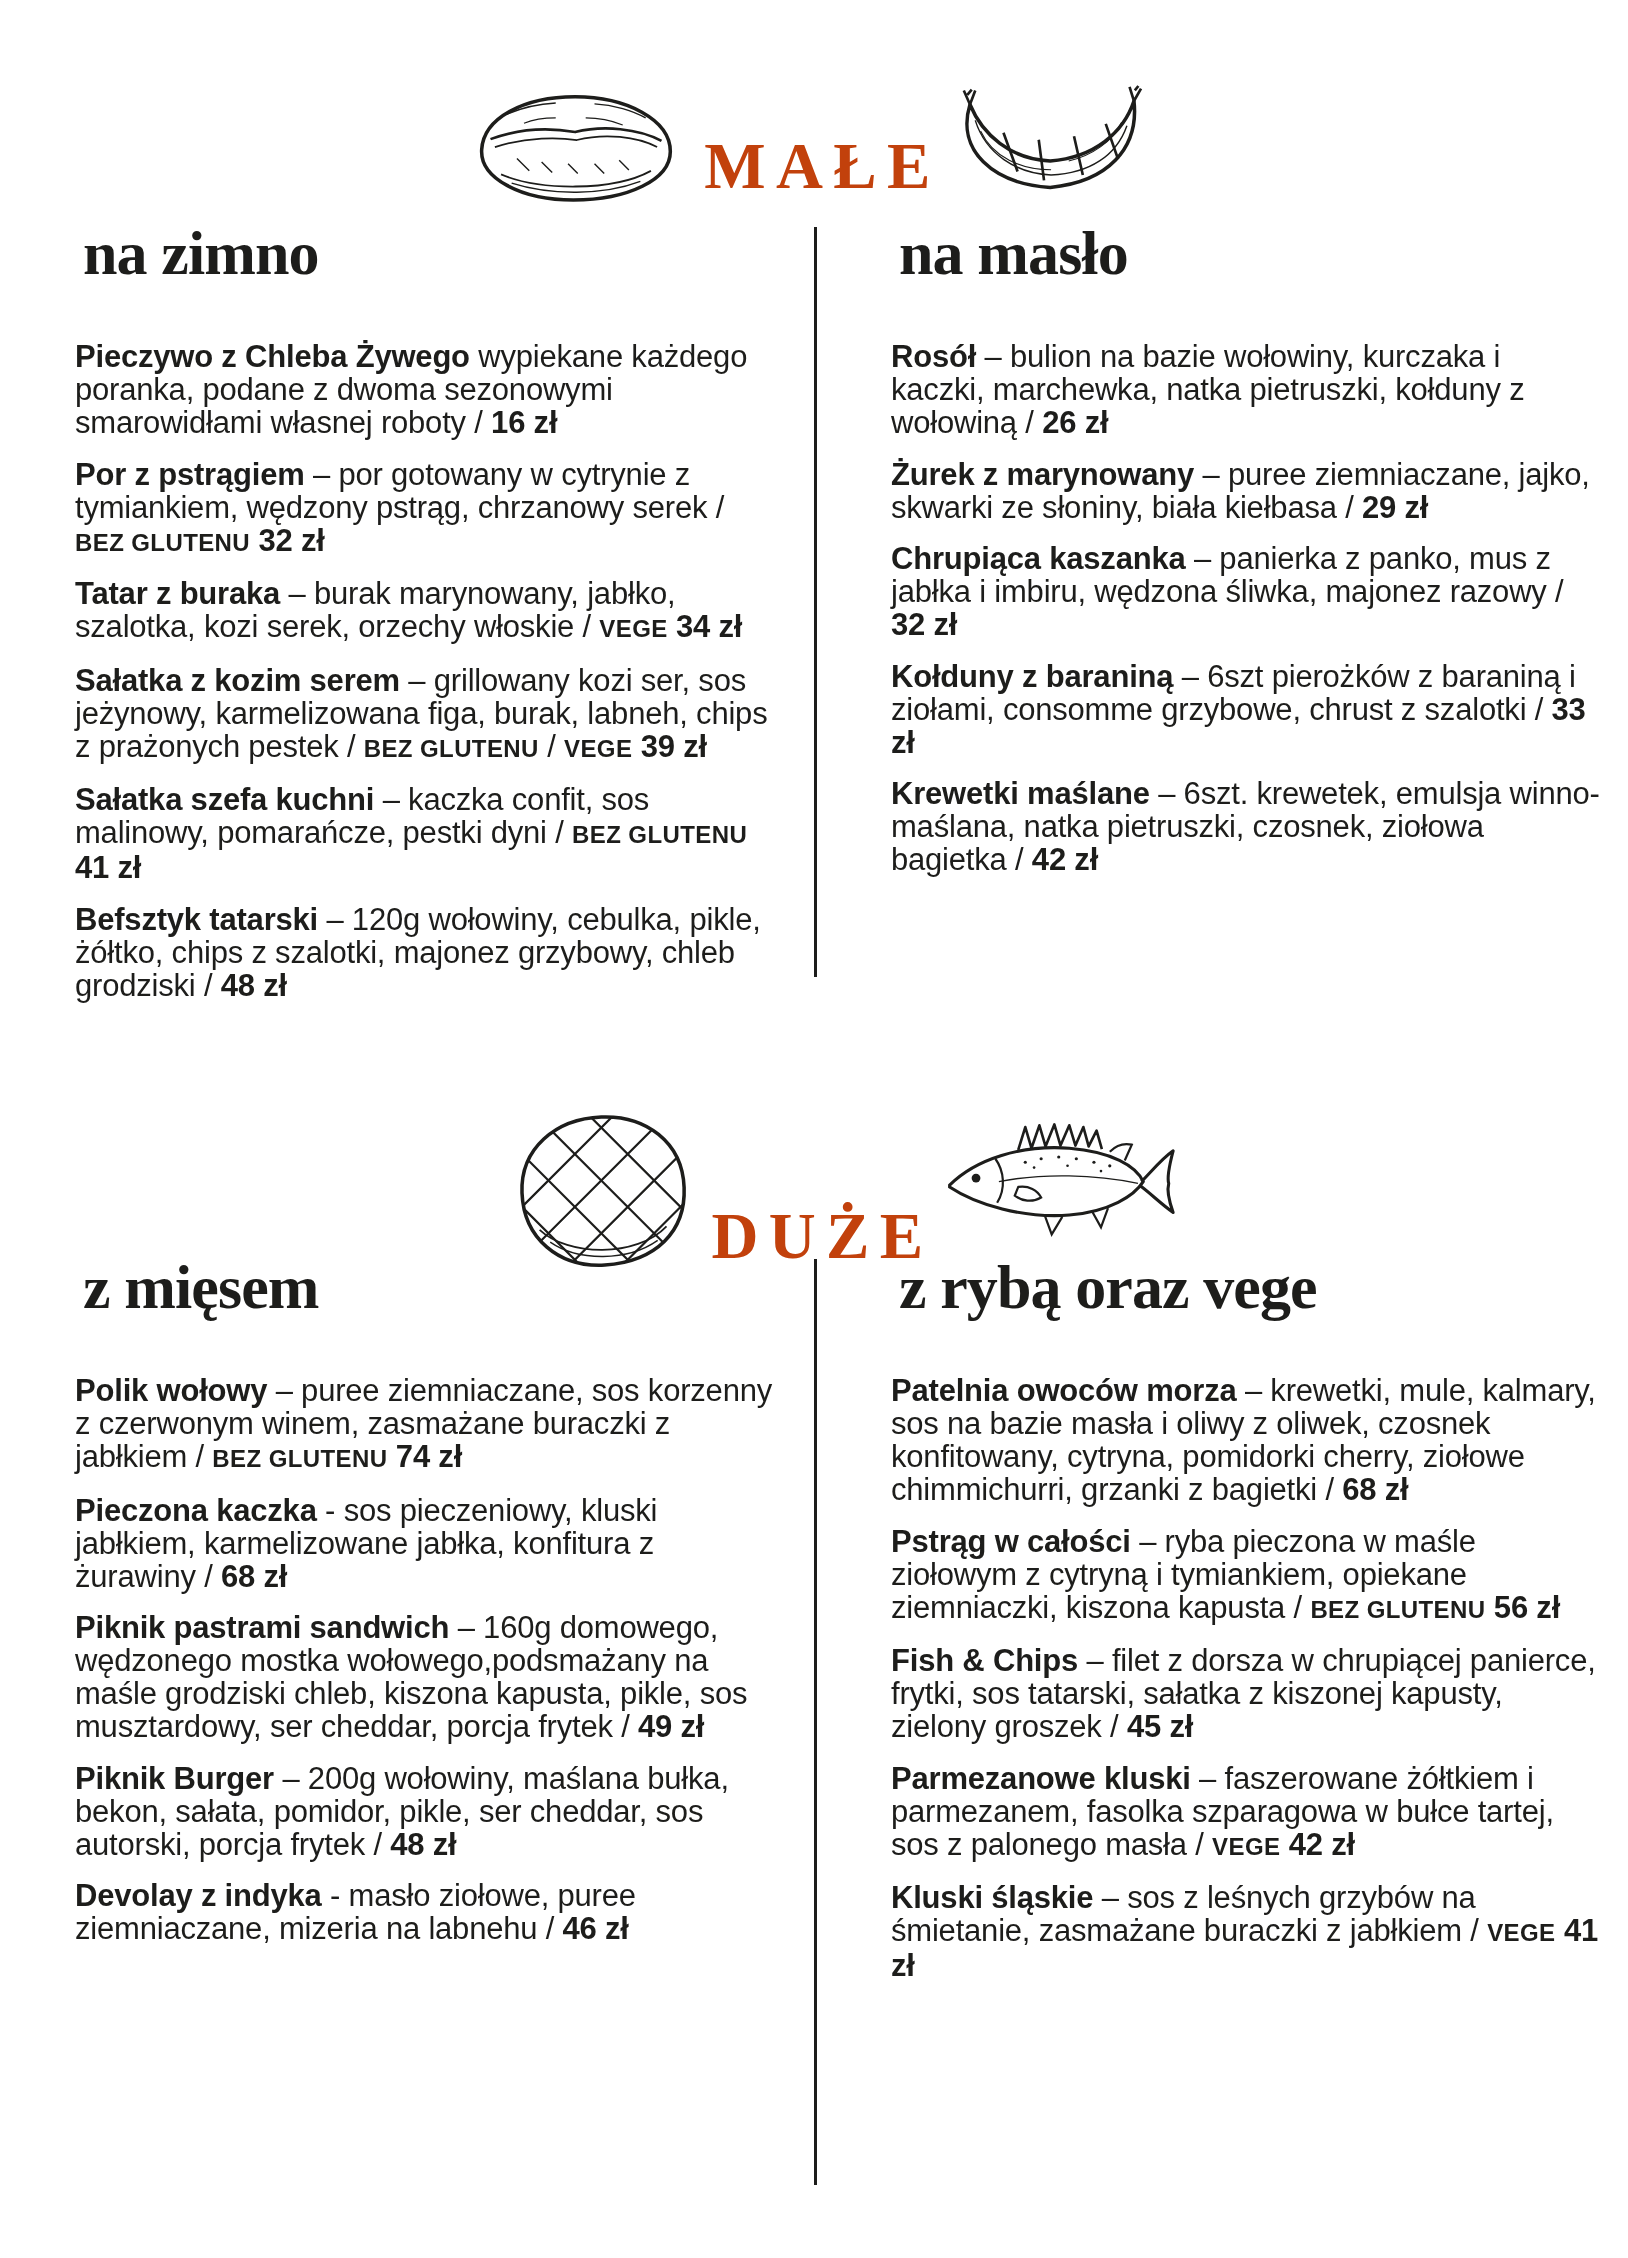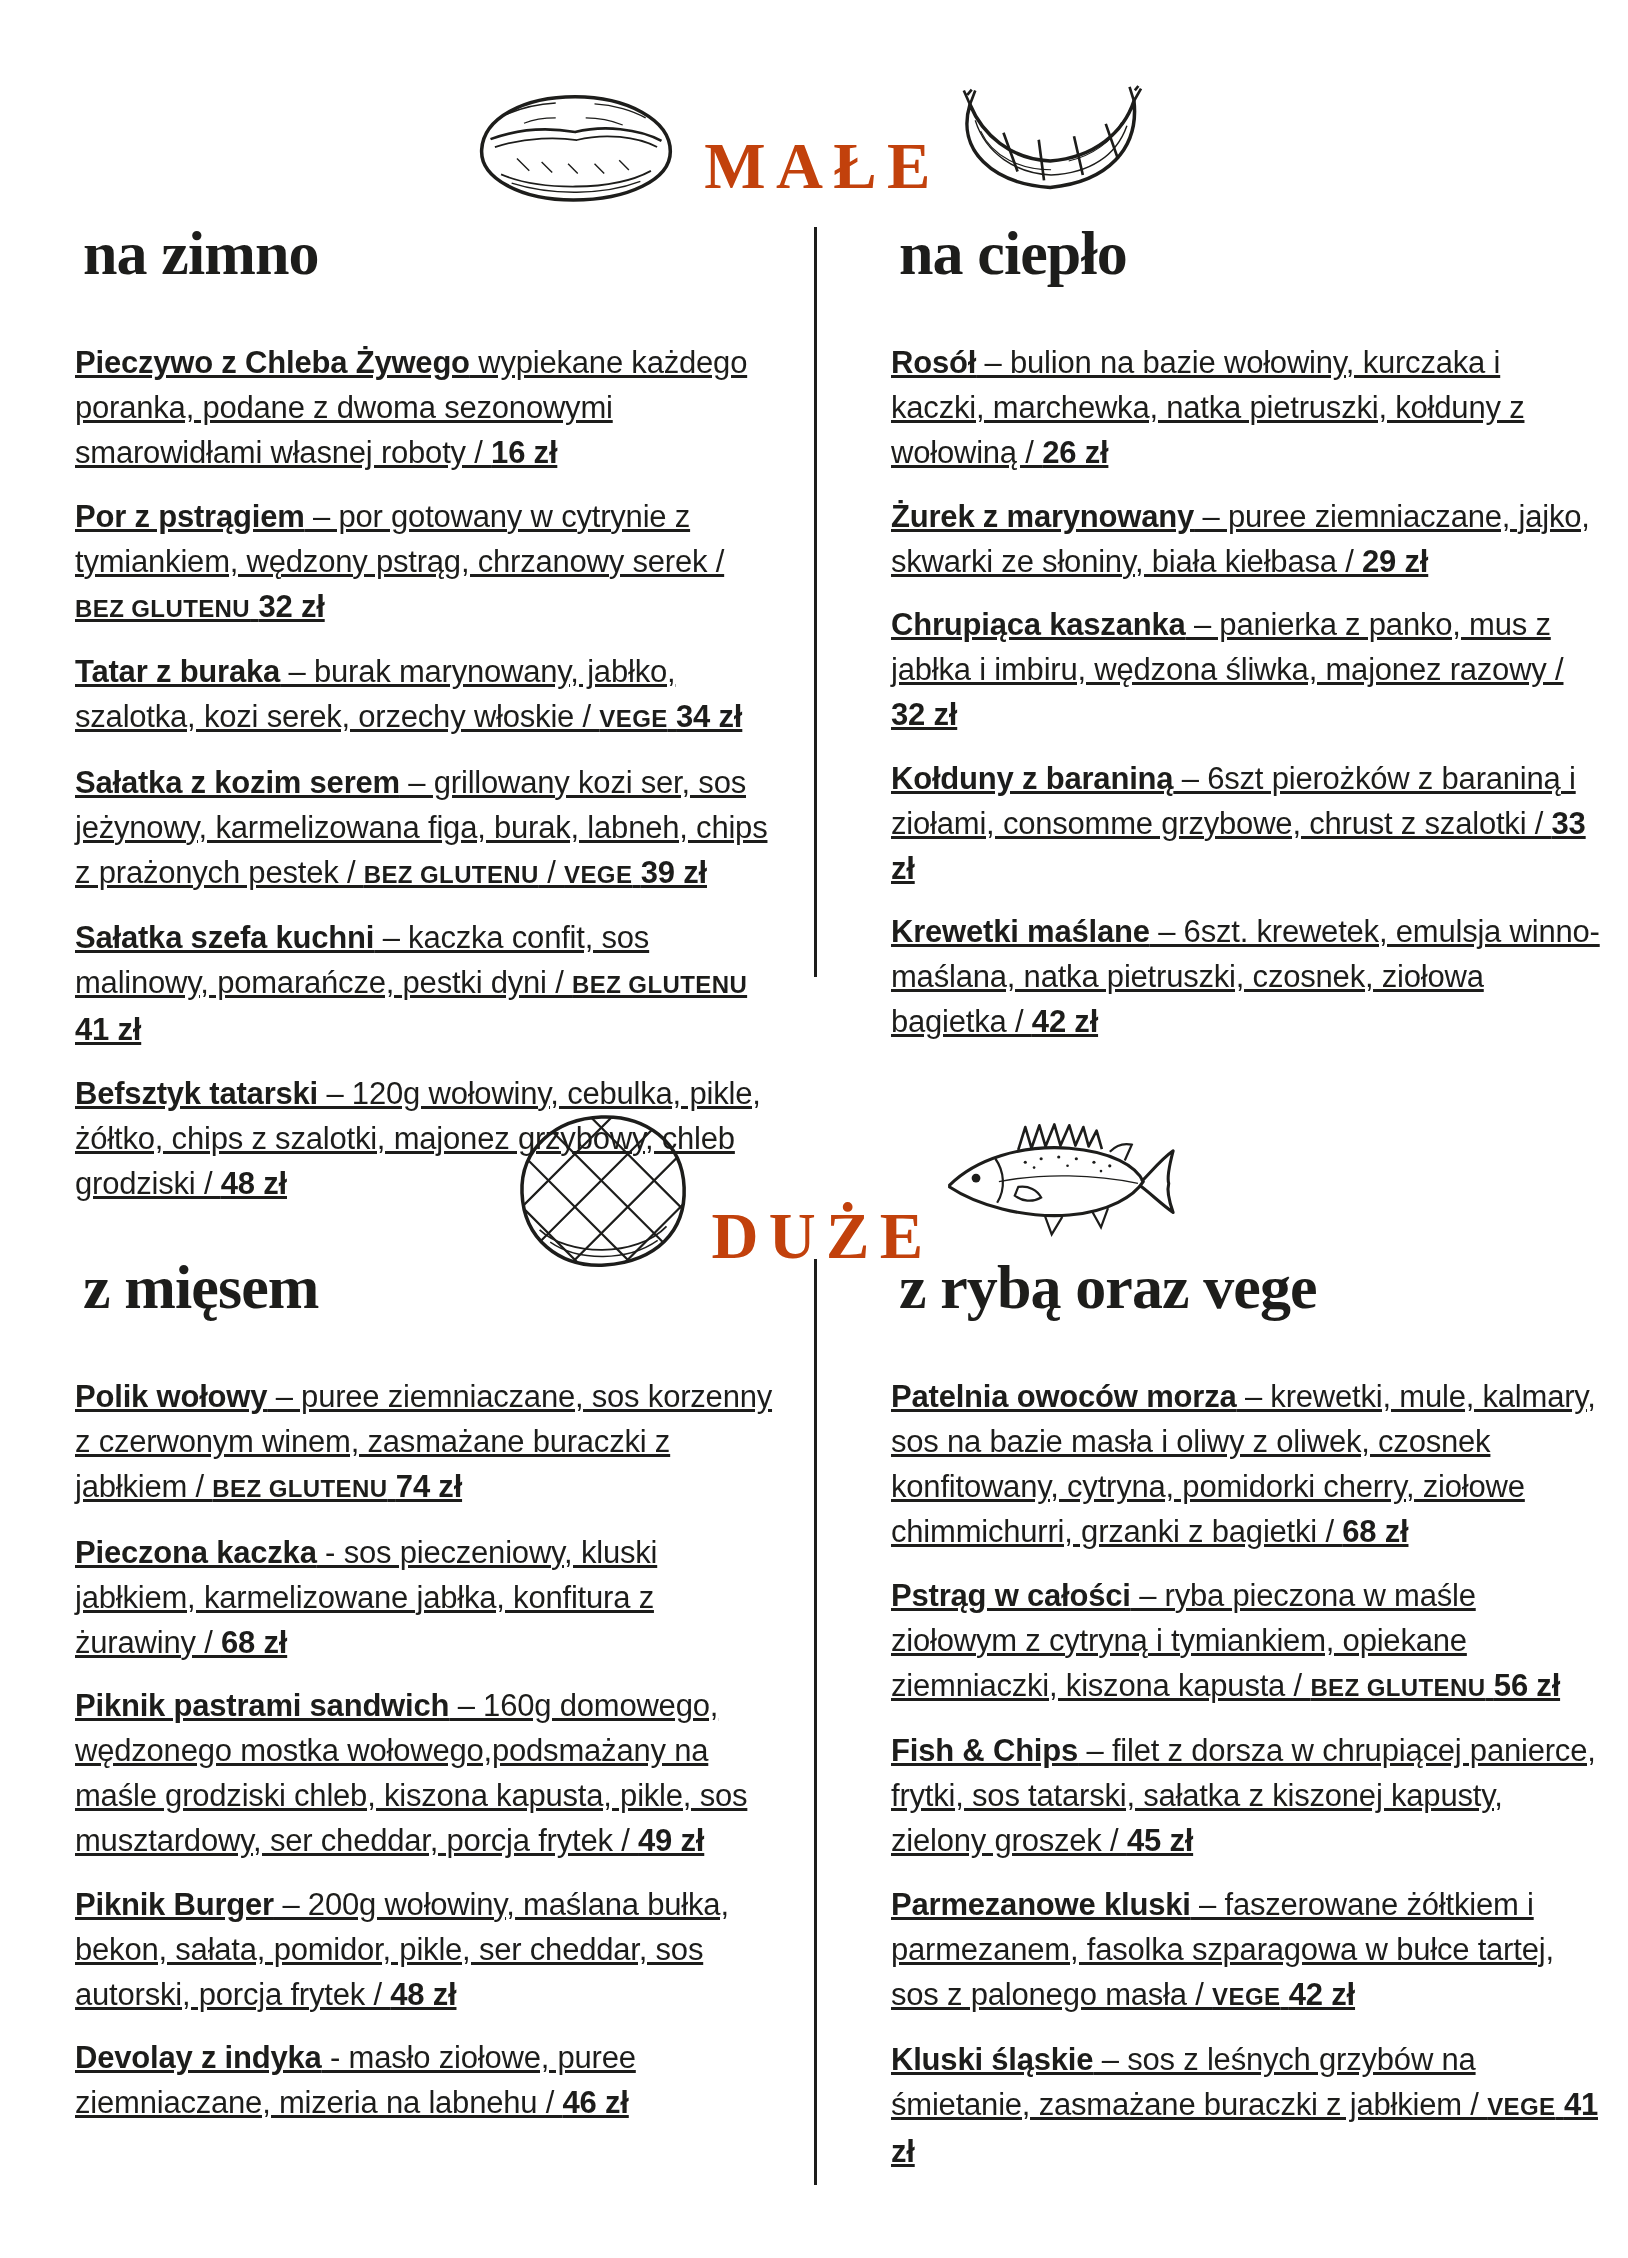--- a/index.html
+++ b/index.html
@@ -34,24 +34,23 @@
     letter-spacing: -0.9px;
     line-height: 1;
     margin: 0 0 56px 8px;
     white-space: nowrap;
   }
 
   .menu-col { position: absolute; }
 
   .item {
     font-size: 31px;
-    line-height: 45px;
+    line-height: 33px;
     margin: 0 0 18.5px 0;
     letter-spacing: -0.2px;
-    text-decoration: underline;
   }
   .seg-title { font-weight: 700; }
   .seg-text  { font-weight: 400; }
   .seg-tag   { font-weight: 700; font-size: 24px; letter-spacing: 0.4px; }
   .seg-price { font-weight: 700; }
 
   .divider {
     position: absolute;
     width: 2.6px;
     background: #1d1d1b;
@@ -99,21 +98,21 @@
       <p class="item"><span class="seg-title">Pieczywo z Chleba Żywego</span><span class="seg-text"> wypiekane każdego poranka, podane z dwoma sezonowymi smarowidłami własnej roboty / </span><span class="seg-price">16 zł</span></p>
       <p class="item"><span class="seg-title">Por z pstrągiem</span><span class="seg-text"> – por gotowany w cytrynie z tymiankiem, wędzony pstrąg, chrzanowy serek / </span><span class="seg-tag">BEZ GLUTENU</span><span class="seg-text"> </span><span class="seg-price">32 zł</span></p>
       <p class="item"><span class="seg-title">Tatar z buraka</span><span class="seg-text"> – burak marynowany, jabłko, szalotka, kozi serek, orzechy włoskie / </span><span class="seg-tag">VEGE</span><span class="seg-text"> </span><span class="seg-price">34 zł</span></p>
       <p class="item"><span class="seg-title">Sałatka z kozim serem</span><span class="seg-text"> – grillowany kozi ser, sos jeżynowy, karmelizowana figa, burak, labneh, chips z prażonych pestek / </span><span class="seg-tag">BEZ GLUTENU</span><span class="seg-text"> / </span><span class="seg-tag">VEGE</span><span class="seg-text"> </span><span class="seg-price">39 zł</span></p>
       <p class="item"><span class="seg-title">Sałatka szefa kuchni</span><span class="seg-text"> – kaczka confit, sos malinowy, pomarańcze, pestki dyni / </span><span class="seg-tag">BEZ GLUTENU</span><span class="seg-text"> </span><span class="seg-price">41 zł</span></p>
       <p class="item"><span class="seg-title">Befsztyk tatarski</span><span class="seg-text"> – 120g wołowiny, cebulka, pikle, żółtko, chips z szalotki, majonez grzybowy, chleb grodziski / </span><span class="seg-price">48 zł</span></p>
     </div>
 </div>
 
 <div class="menu-col" style="left:891px; top:222px; width:710px;">
-  <h2 class="col-heading">na ciepło</h2>
+  <h2 class="col-heading">na masło</h2>
   <div>
       <p class="item"><span class="seg-title">Rosół</span><span class="seg-text"> – bulion na bazie wołowiny, kurczaka i kaczki, marchewka, natka pietruszki, kołduny z wołowiną / </span><span class="seg-price">26 zł</span></p>
       <p class="item"><span class="seg-title">Żurek z marynowany</span><span class="seg-text"> – puree ziemniaczane, jajko, skwarki ze słoniny, biała kiełbasa / </span><span class="seg-price">29 zł</span></p>
       <p class="item"><span class="seg-title">Chrupiąca kaszanka</span><span class="seg-text"> – panierka z panko, mus z jabłka i imbiru, wędzona śliwka, majonez razowy / </span><span class="seg-price">32 zł</span></p>
       <p class="item"><span class="seg-title">Kołduny z baraniną</span><span class="seg-text"> – 6szt pierożków z baraniną i ziołami, consomme grzybowe, chrust z szalotki / </span><span class="seg-price">33 zł</span></p>
       <p class="item"><span class="seg-title">Krewetki maślane</span><span class="seg-text"> – 6szt. krewetek, emulsja winno-maślana, natka pietruszki, czosnek, ziołowa bagietka / </span><span class="seg-price">42 zł</span></p>
     </div>
 </div>
 
 <div class="abs" style="left:513px; top:1110px;">

